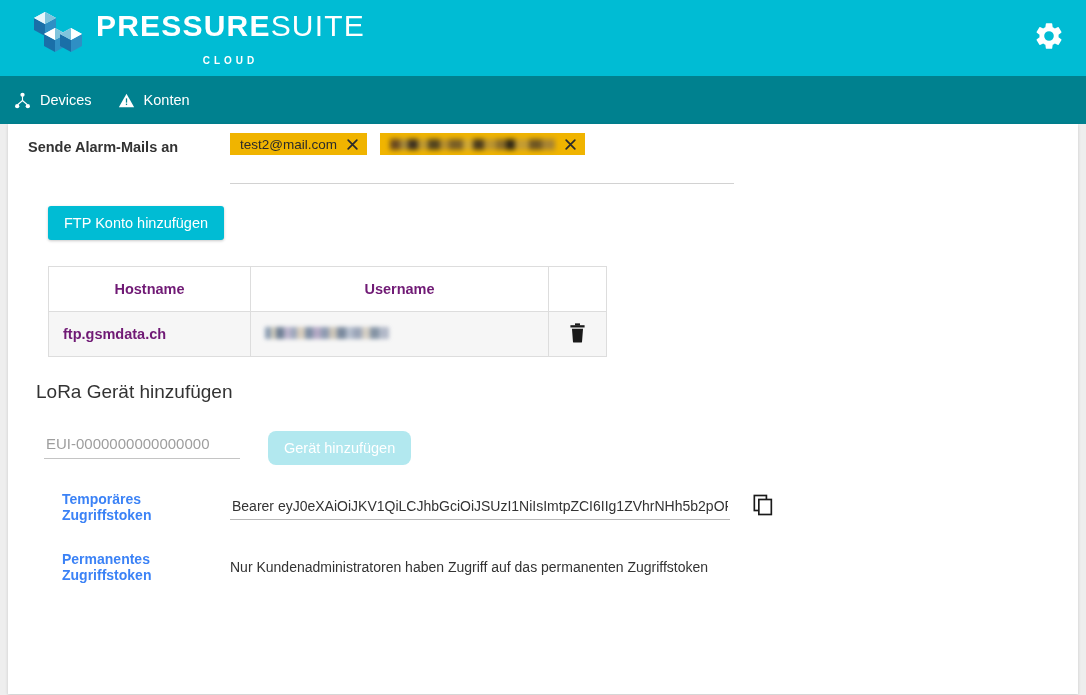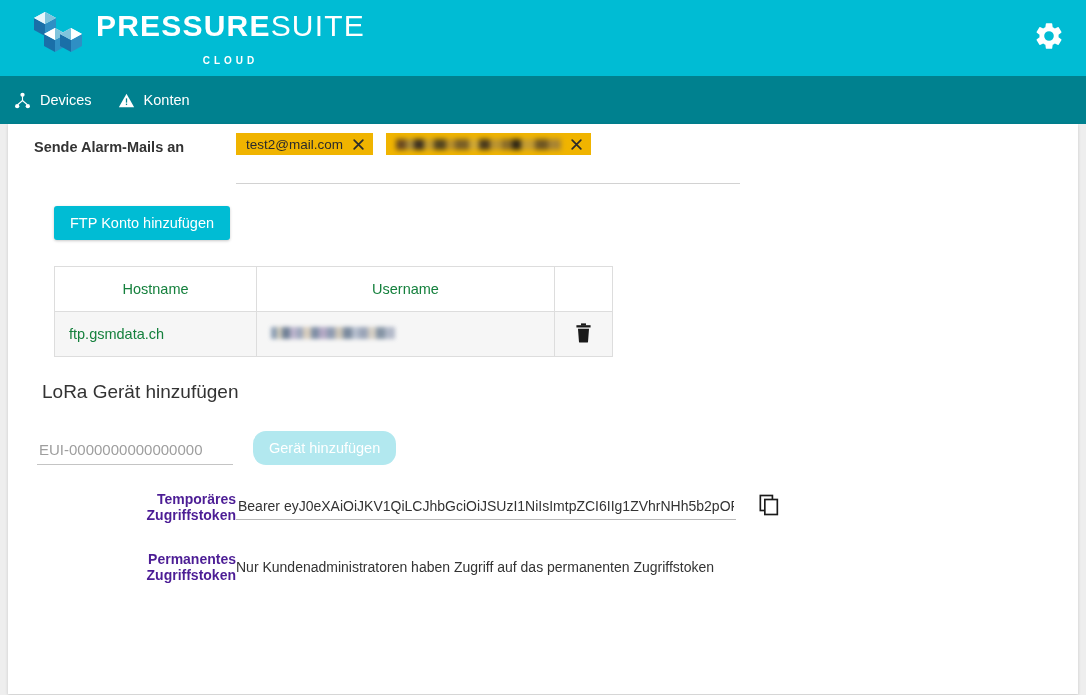--- a/index.html
+++ b/index.html
@@ -107,21 +107,21 @@
     width: 17px;
     height: 17px;
   }
 
   
   .card {
     background: #ffffff;
     margin: 0 8px;
     height: 570px;
     box-shadow: 0 1px 3px rgba(0,0,0,0.16);
-    padding: 0 26px;
+    padding: 0 20px;
     overflow: hidden;
     position: relative;
   }
 
   
   .mail-row {
     display: flex;
     align-items: flex-start;
     padding-top: 9px;
   }
@@ -207,37 +207,37 @@
     box-shadow: 0 1px 3px rgba(0,0,0,0.22);
   }
 
   .btn-disabled {
     background: #b2e8ef;
     color: #ffffff;
     border: none;
     font-family: inherit;
     font-size: 14.5px;
     padding: 9px 16px;
-    border-radius: 13px;
+    border-radius: 8px;
     cursor: default;
   }
 
   
   .ftp-table {
     border-collapse: collapse;
     margin-left: 20px;
     table-layout: fixed;
   }
 
   .ftp-table th,
   .ftp-table td {
     border: 1px solid #dddddd;
     font-size: 14.5px;
-    font-weight: normal;
-    color: #15803d;
+    font-weight: bold;
+    color: #701a75;
     height: 45px;
     vertical-align: middle;
   }
 
   .ftp-table th {
     text-align: center;
   }
 
   .col-host { width: 202px; }
   .col-user { width: 298px; }
@@ -280,23 +280,23 @@
       #a6aec0 92% 100%);
     opacity: 0.85;
     border-radius: 1px;
     user-select: none;
   }
   .user-blur.short { width: 108px; }
 
   
   .lora-row {
     display: flex;
-    align-items: flex-end;
-    gap: 20px;
-    margin-left: 3px;
+    align-items: flex-start;
+    gap: 28px;
+    margin-left: 16px;
   }
 
   .lora-input {
     width: 196px;
     border: none;
     border-bottom: 1px solid #c4c4c4;
     background: transparent;
     font-family: inherit;
     font-size: 15px;
     padding: 4px 2px 6px 2px;
@@ -311,22 +311,22 @@
   
   .token-row {
     display: flex;
     align-items: center;
   }
 
   .token-label {
     width: 202px;
     font-size: 14px;
     font-weight: bold;
-    color: #4c1d95;
-    text-align: right;
+    color: #3b82f6;
+    text-align: left;
     padding-left: 34px;
     flex: none;
   }
 
   .token-input {
     width: 500px;
     border: none;
     border-bottom: 1px solid #b8b8b8;
     background: transparent;
     font-family: inherit;

